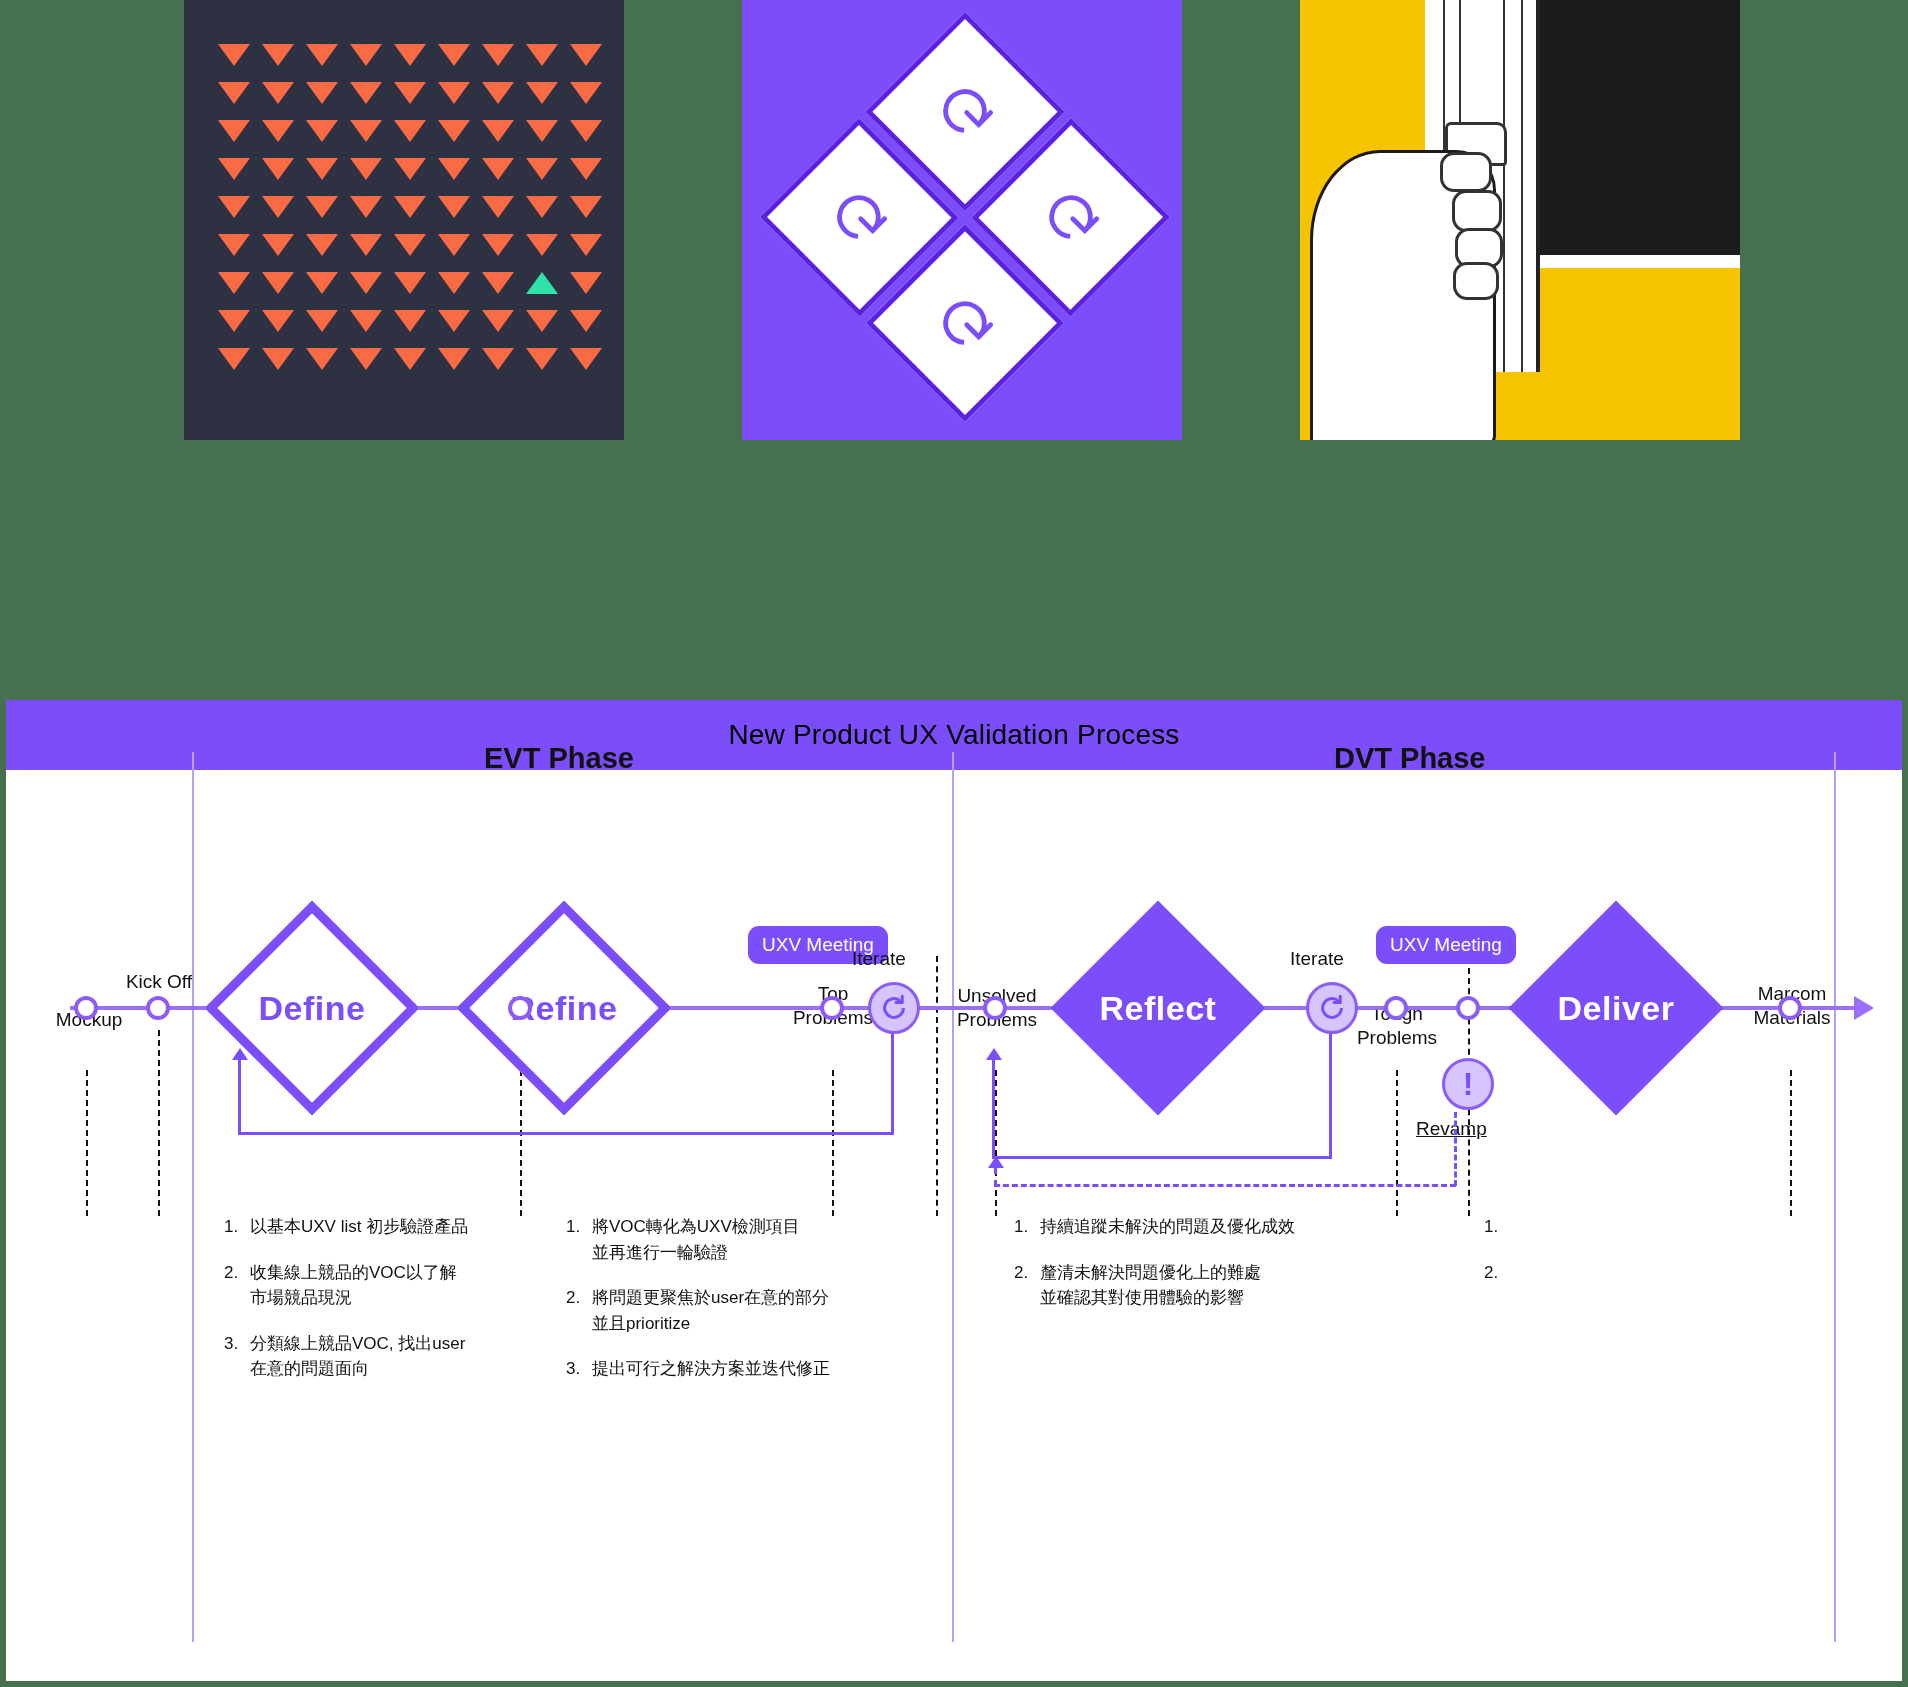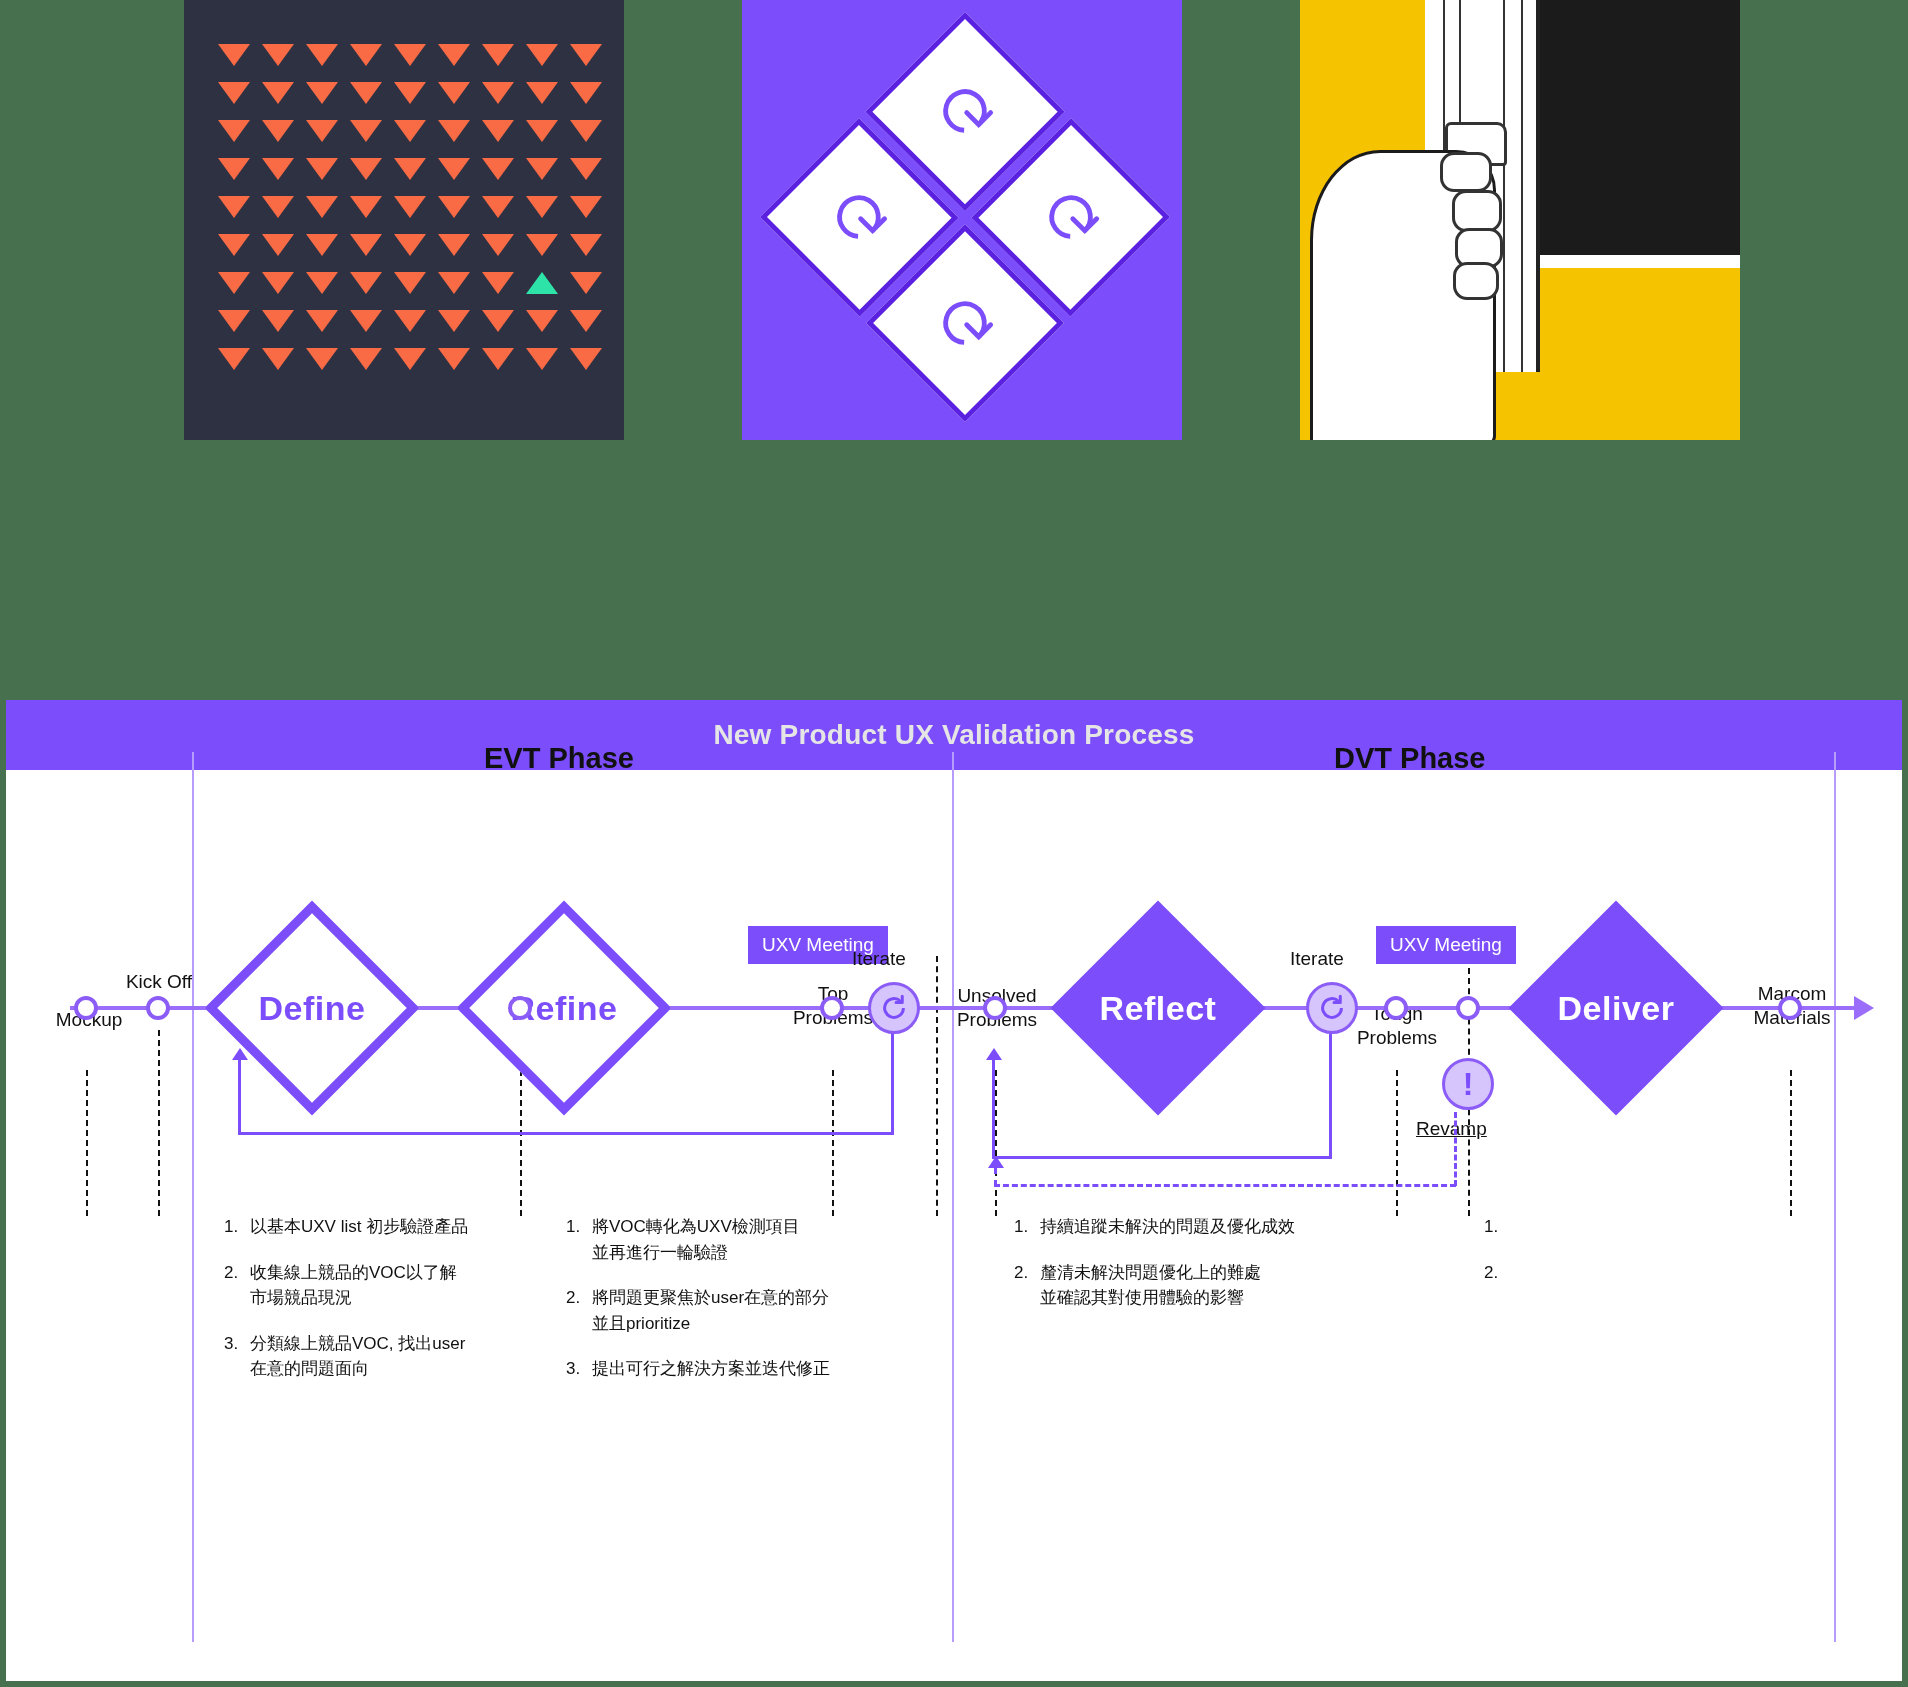--- a/index.html
+++ b/index.html
@@ -43,21 +43,21 @@
   .hand-yellow-b{position:absolute;left:236px;top:268px;width:204px;height:172px;background:#f5c300;}
   .door-panel{position:absolute;left:125px;top:0;width:111px;height:372px;background:#fff;border-right:4px solid #222;}
   .door-line{position:absolute;background:#333;width:2px;}
   .handle{position:absolute;left:145px;top:122px;width:56px;height:38px;border:3px solid #333;
     border-radius:6px 10px 4px 4px;background:#fff;}
   .hand-shape{position:absolute;left:10px;top:150px;width:180px;height:290px;background:#fff;
     border:3px solid #1b1b1b;border-radius:70px 40px 10px 0 / 90px 40px 10px 0;}
   .finger{position:absolute;background:#fff;border:3px solid #333;border-radius:14px;}
   #diagram-title-bar{position:absolute;left:6px;top:700px;width:1896px;height:70px;
     background:#7c4dfb;display:flex;align-items:center;justify-content:center;}
-  #diagram-title-bar h1{margin:0;color:#e5e5e5;font-size:28px;font-weight:bold;letter-spacing:.2px;}
+  #diagram-title-bar h1{margin:0;color:#000000;font-size:28px;font-weight:normal;letter-spacing:.2px;}
   #diagram-body{position:absolute;left:6px;top:770px;width:1896px;height:911px;background:#fff;}
 
   .phase-head{position:absolute;font-size:29px;font-weight:bold;color:#111;}
   #phase-evt{left:478px;top:-28px;}
   #phase-dvt{left:1328px;top:-28px;}
 
   .vdiv{position:absolute;width:2px;background:#b79cfb;}
 
   
   #axis-line{position:absolute;left:70px;top:1008px;width:1790px;height:4px;background:#9b6dfb;}
@@ -86,21 +86,21 @@
     background:#d6c4fd;border:3px solid #8b5cf6;box-sizing:border-box;z-index:5;
     display:flex;align-items:center;justify-content:center;
     color:#7c4dfb;font-size:32px;font-weight:bold;line-height:1;}
   .revamp-cap{position:absolute;font-size:19px;color:#111;}
 
   .milestone{position:absolute;font-size:19px;line-height:1.25;color:#111;text-align:center;
     white-space:pre-line;}
   .leader{position:absolute;width:0;border-left:2px dashed #111;}
 
   .uxv-chip{position:absolute;background:#7c4dfb;color:#fff;font-size:19px;
-    padding:8px 14px;white-space:nowrap;}
+    padding:8px 14px;white-space:nowrap;border-radius:11px;}
 
   .loop{position:absolute;border:3px solid #7c4dfb;box-sizing:border-box;}
   .loop-arrow{position:absolute;width:0;height:0;
     border-left:8px solid transparent;border-right:8px solid transparent;border-bottom:12px solid #7c4dfb;}
   .dloop{position:absolute;border:3px dashed #7c4dfb;box-sizing:border-box;}
 
   .notes-col{position:absolute;font-size:17px;line-height:1.5;color:#111;}
   .note-item{display:flex;margin-bottom:20px;}
   .note-num{width:26px;flex:none;}
   .note-txt{white-space:pre-line;}

